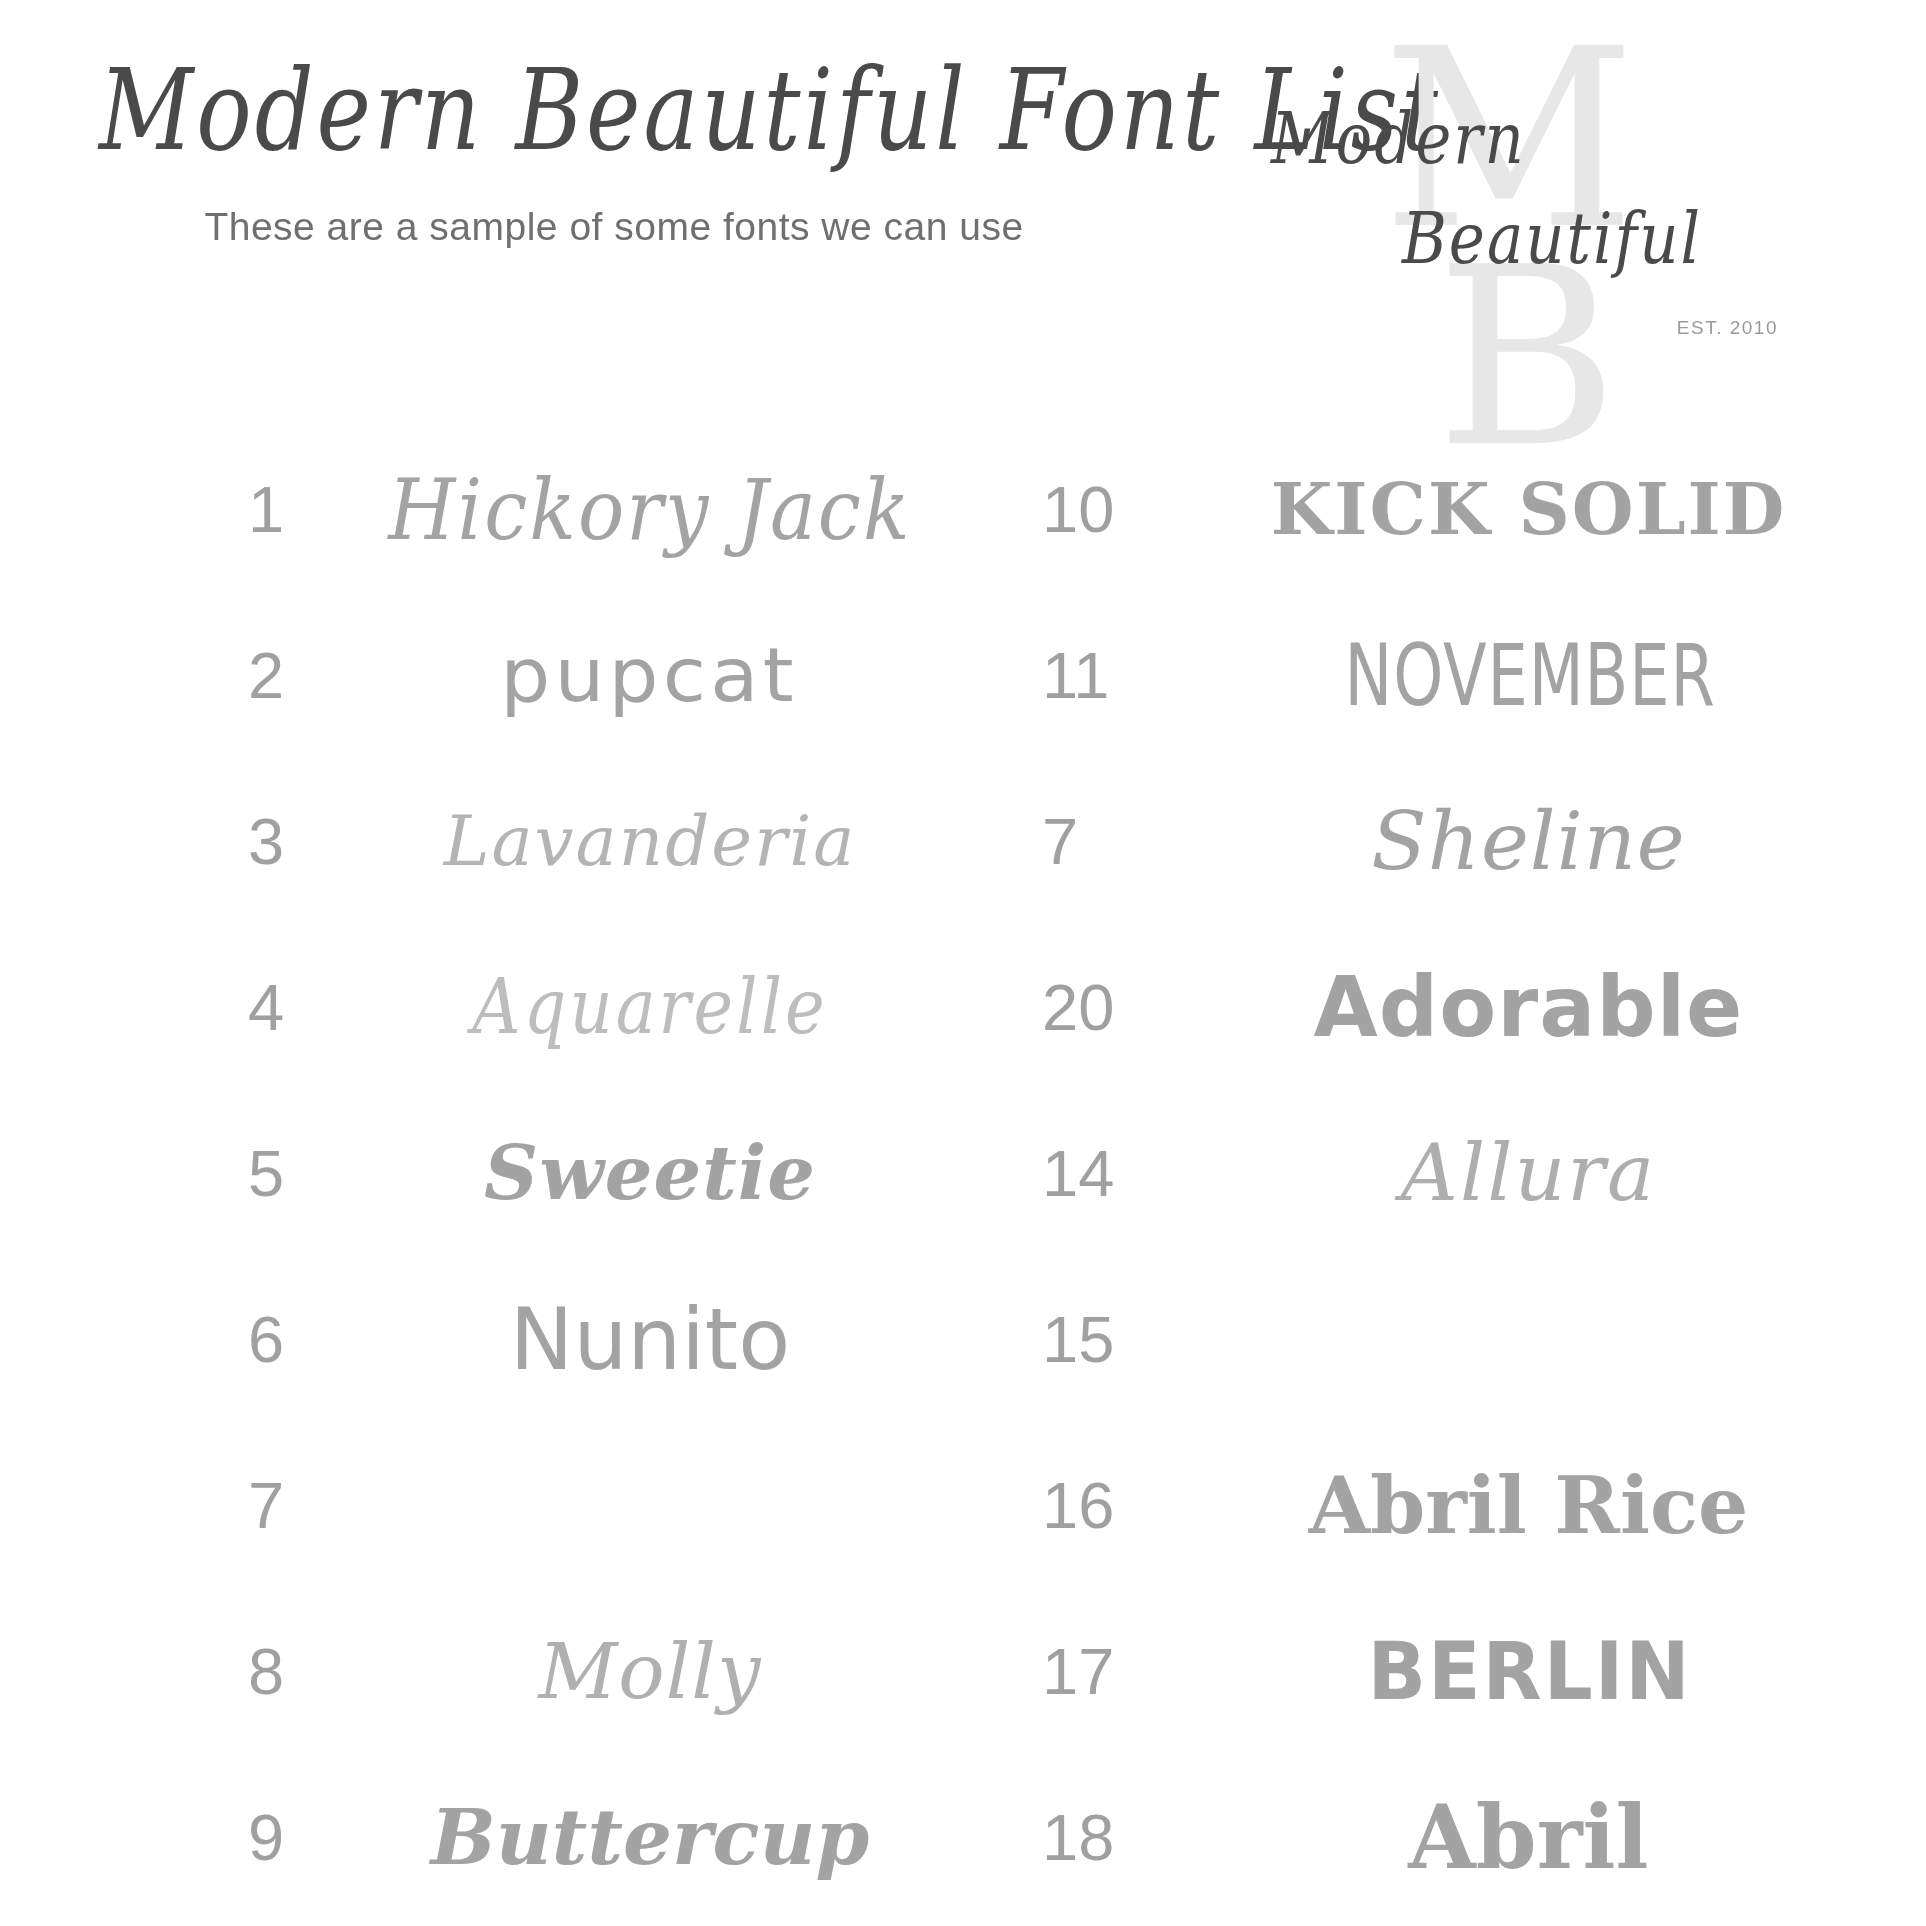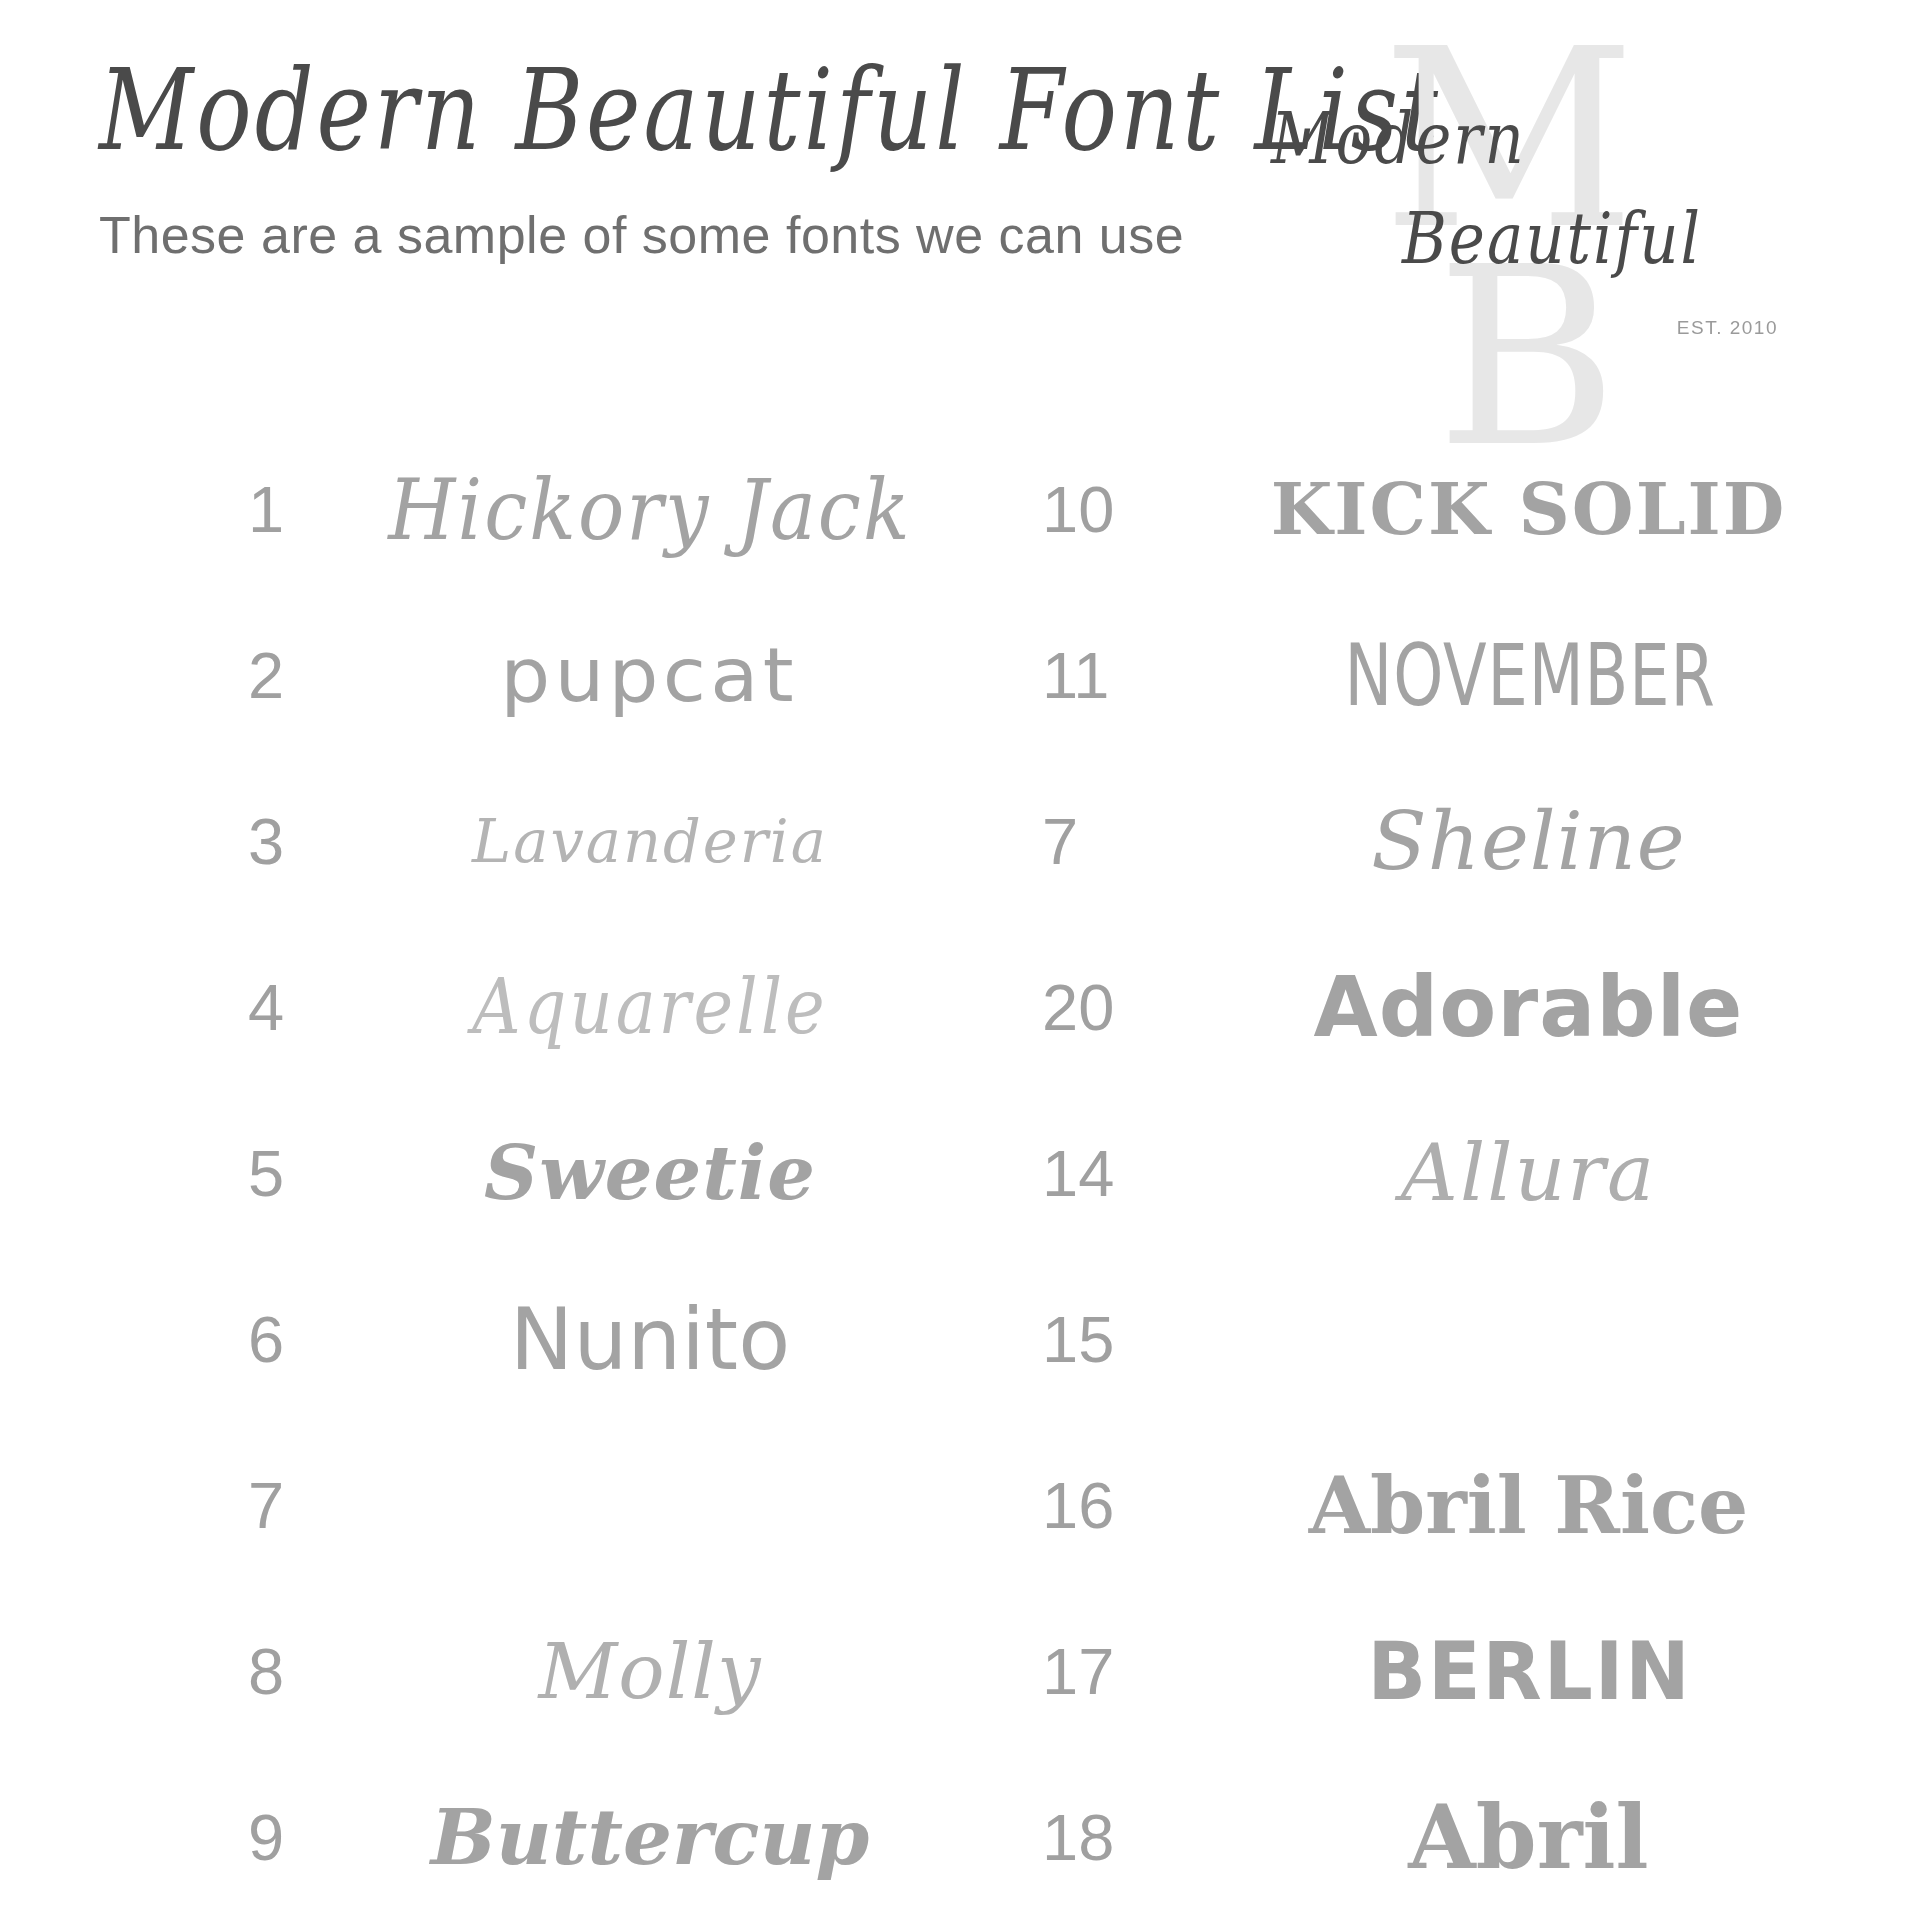--- a/index.html
+++ b/index.html
@@ -40,21 +40,21 @@
     color: #4a4a4a;
     letter-spacing: 3px;
     white-space: nowrap;
     transform: scaleY(1.18) scaleX(0.97);
     transform-origin: left top;
   }
 
   .subtitle {
     margin-top: 46px;
     font-family: "Liberation Sans", sans-serif;
-    font-size: 52px;
+    font-size: 39px;
     font-weight: 400;
     color: #6f6f6f;
     letter-spacing: 0.5px;
     white-space: nowrap;
     text-align: center;
   }
 
   
   .logo {
     position: absolute;
@@ -141,21 +141,21 @@
     flex: 1;
     color: #a3a3a3;
     white-space: nowrap;
     text-align: center;
     padding-right: 40px;
   }
 
   
   .s1 { font-family: "DejaVu Serif", serif; font-style: italic; font-size: 77px; letter-spacing: 2px; transform: scaleY(1.1); }
   .s2 { font-family: "DejaVu Sans", sans-serif; font-size: 75px; letter-spacing: 4px; text-transform: lowercase; font-weight: 400; transform: scaleX(1.05); }
-  .s3 { font-family: "DejaVu Serif", serif; font-style: italic; font-size: 59px; letter-spacing: 2px; color: #b4b4b4; }
+  .s3 { font-family: "DejaVu Serif", serif; font-style: italic; font-size: 69px; letter-spacing: 2px; color: #b4b4b4; }
   .s4 { font-family: "DejaVu Serif", serif; font-style: italic; font-size: 67px; letter-spacing: 3px; color: #bdbdbd; transform: scaleY(1.15); }
   .s5 { font-family: "DejaVu Serif", serif; font-style: italic; font-weight: bold; font-size: 75px; letter-spacing: 1px; }
   .s6 { font-family: "DejaVu Sans", sans-serif; font-size: 85px; font-weight: 400; letter-spacing: 0px; }
   .s7 { font-family: "DejaVu Serif", serif; font-style: italic; font-weight: bold; font-size: 73px; letter-spacing: 1px; }
   .s8 { font-family: "DejaVu Serif", serif; font-style: italic; font-size: 77px; letter-spacing: 1px; color: #b0b0b0; }
   .s9 { font-family: "DejaVu Serif", serif; font-style: italic; font-weight: bold; font-size: 77px; letter-spacing: 0px; }
 
   .s10 { font-family: "DejaVu Serif", serif; font-weight: bold; font-size: 71px; letter-spacing: 2px; text-transform: uppercase; }
   .s11 { font-family: "DejaVu Sans Condensed", "DejaVu Sans", sans-serif; font-size: 77px; letter-spacing: 1px; text-transform: uppercase; transform: scaleX(0.92) scaleY(1.1); }
   .s12 { font-family: "DejaVu Serif", serif; font-style: italic; font-size: 81px; letter-spacing: 1px; }

